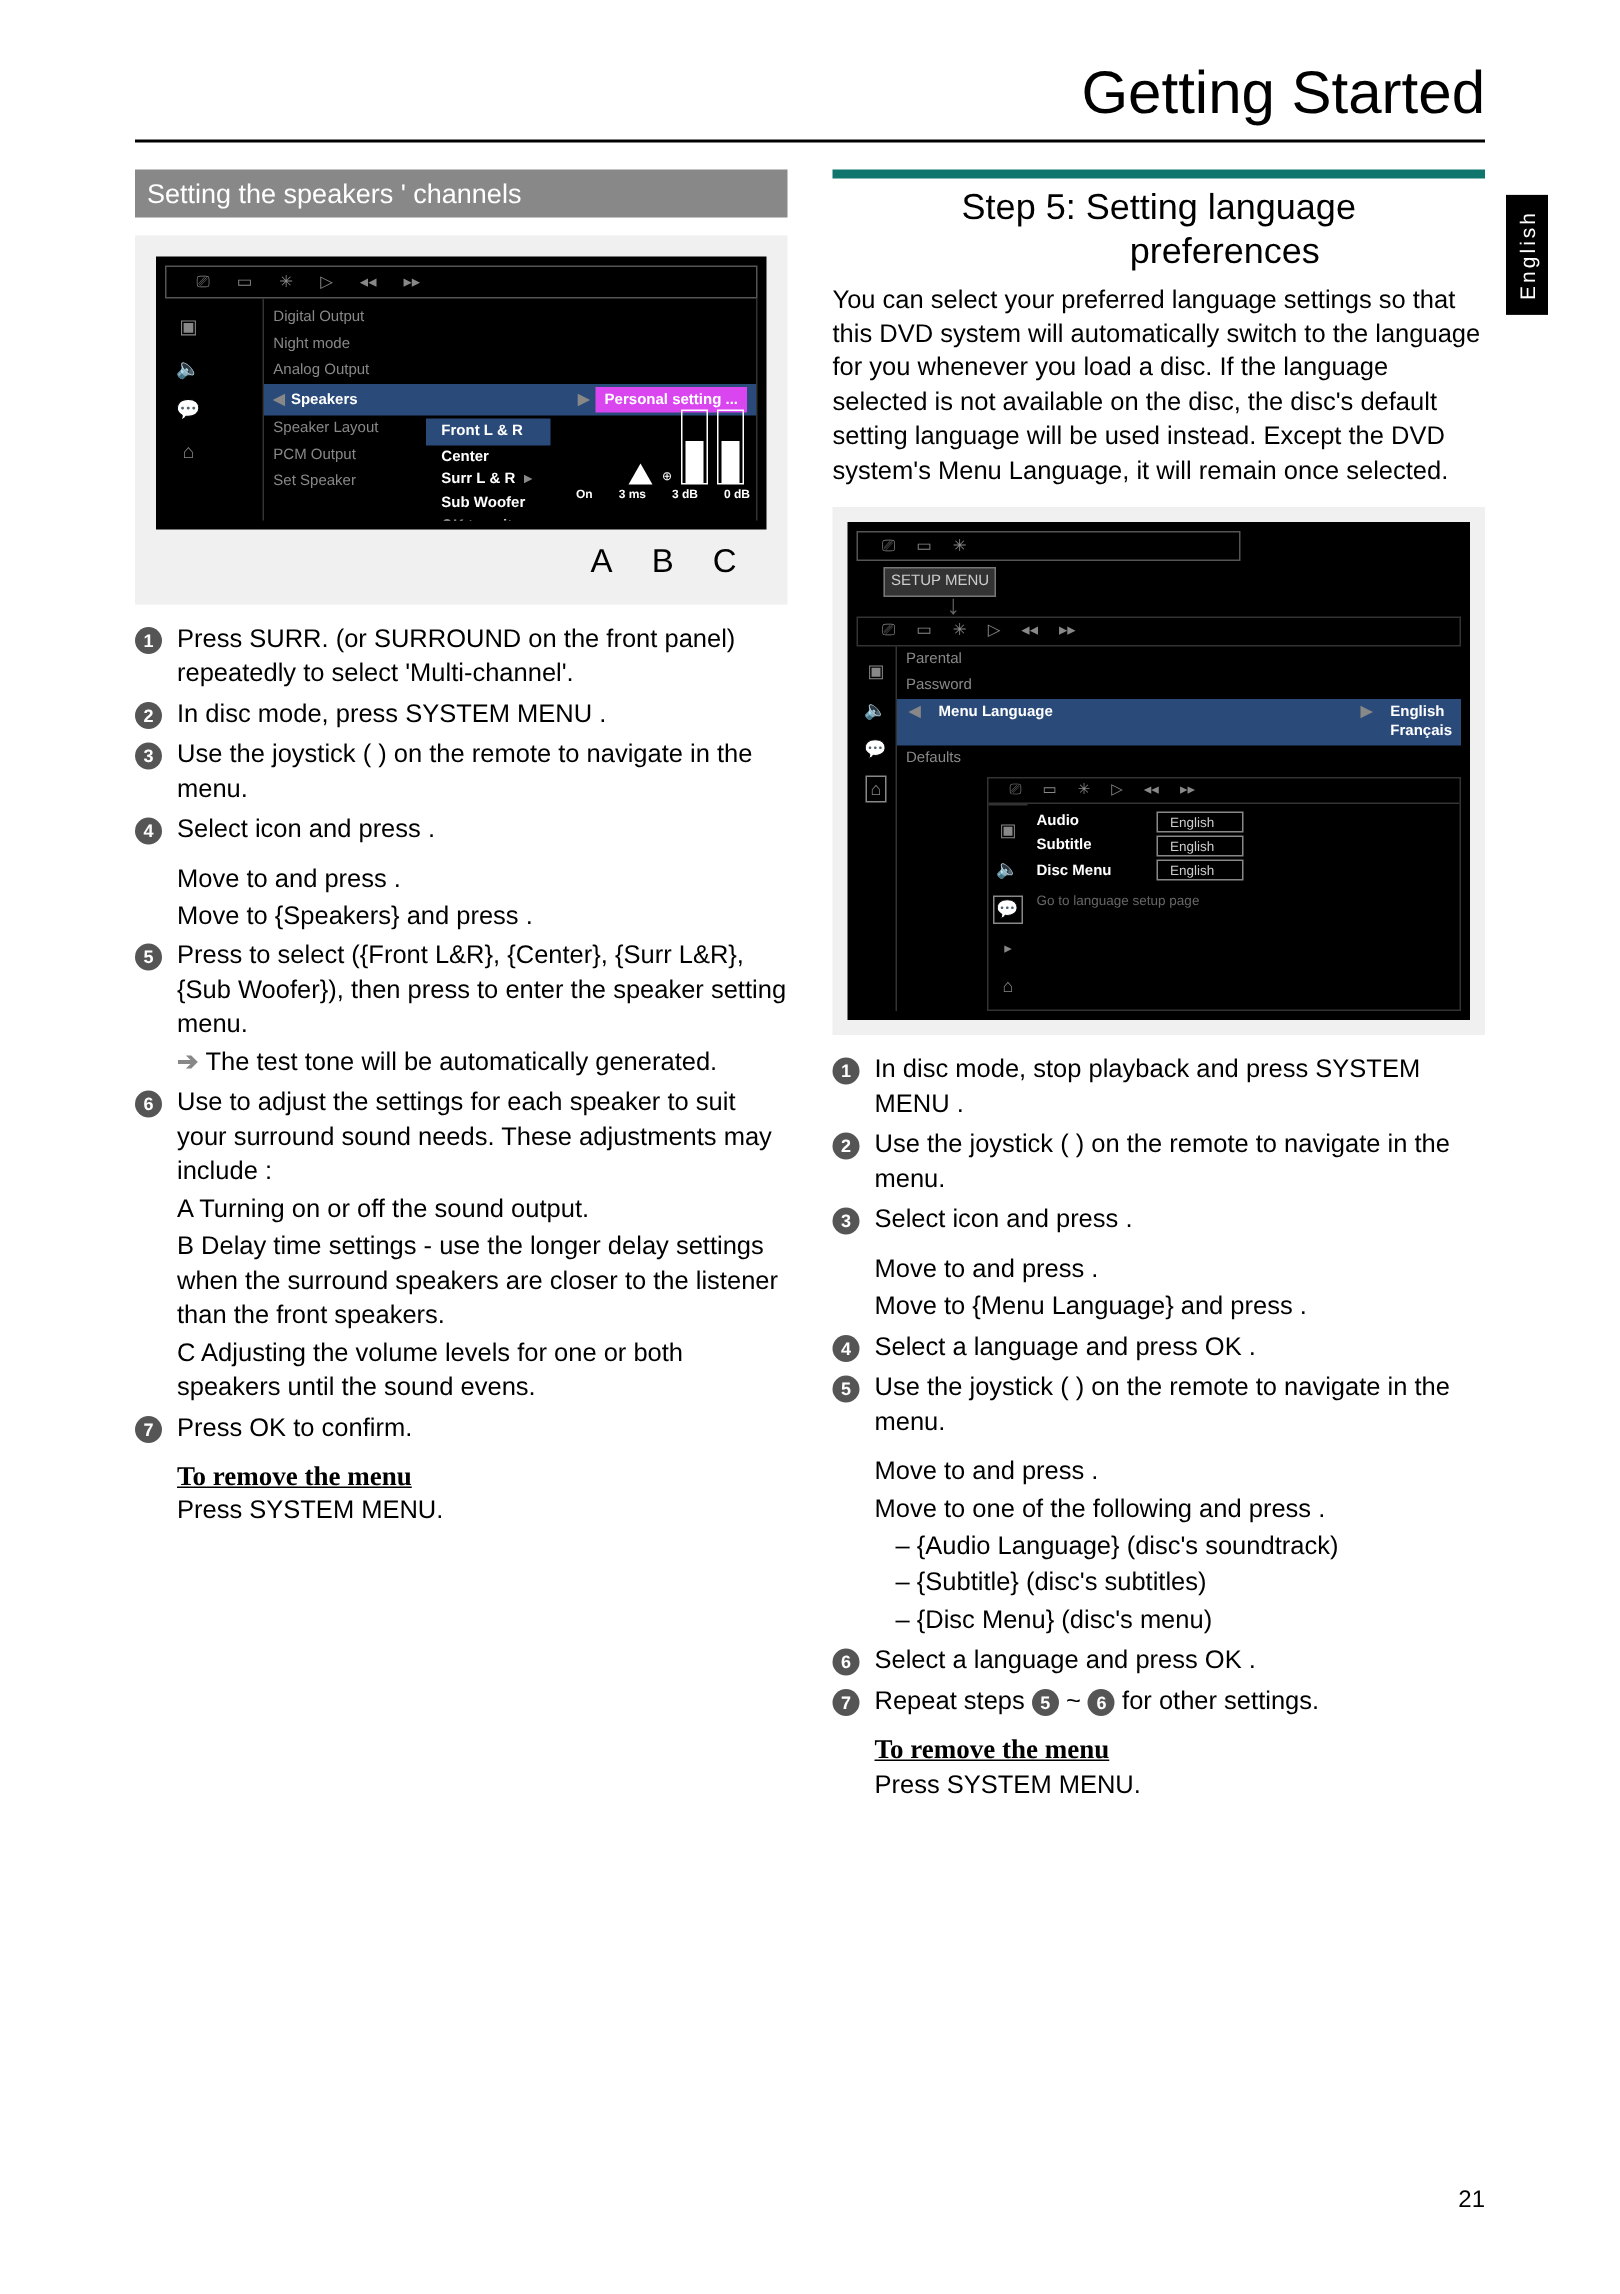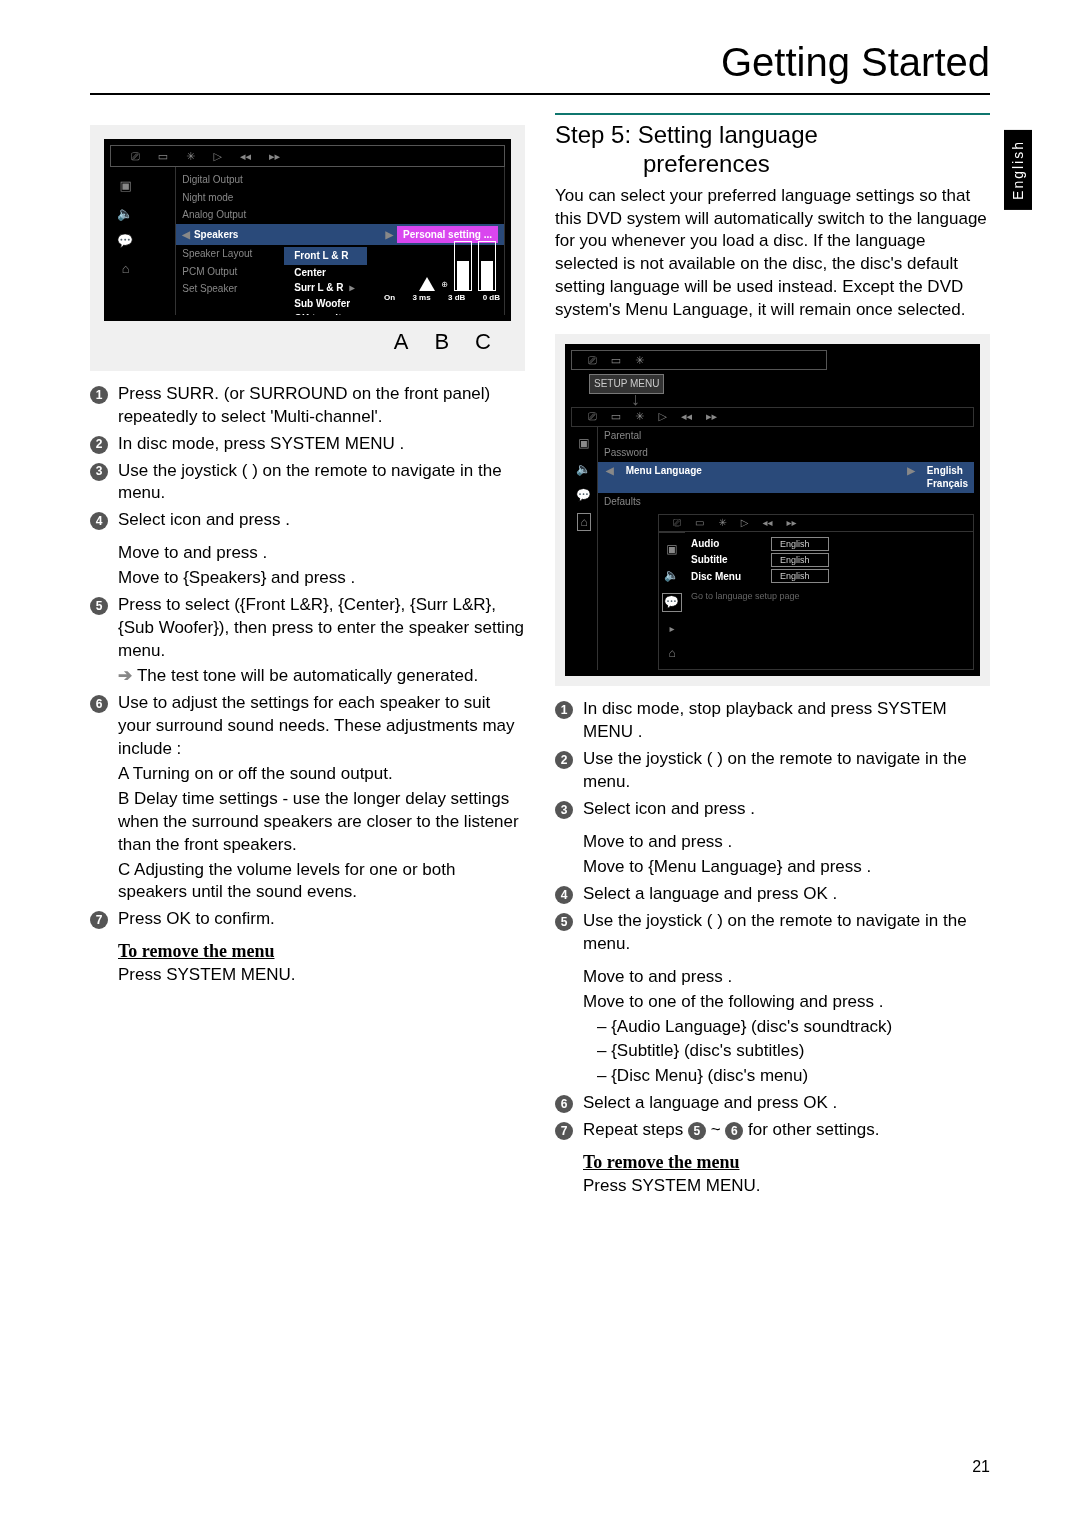--- a/index.html
+++ b/index.html
@@ -49,24 +49,25 @@
   .gray-heading {
     background: #888;
     color: #fff;
     font-size: 18px;
     padding: 4px 8px;
     margin-bottom: 6px;
   }
   .step-heading {
     font-size: 24px;
     font-weight: 400;
-    border-top: 2px solid #0f766e;
+    border-top: 6px solid #0f766e;
     padding-top: 6px;
     margin-bottom: 6px;
     line-height: 1.2;
+    text-align: center;
   }
   .step-heading-indent {
     display: block;
     padding-left: 88px;
   }
   p { margin: 0 0 4px 0; }
   .ol { list-style: none; padding: 0; margin: 8px 0 0 0; }
   .ol > li { padding-left: 28px; position: relative; margin-bottom: 4px; }
   .num-circle {
     position: absolute;
@@ -194,20 +195,21 @@
 </head>
 <body>
 
 <div class="page">
   <div class="header-title">Getting Started</div>
   <div class="side-tab">English</div>
 
   <div class="columns">
 
     <div class="col">
+      <div class="gray-heading">Setting the speakers ' channels</div>
 
       <div class="screenshot">
         <div class="osd">
           <div class="osd-top">
             <span>⎚</span>
             <span>▭</span>
             <span>✳</span>
             <span>▷</span>
             <span>◂◂</span>
             <span>▸▸</span>

